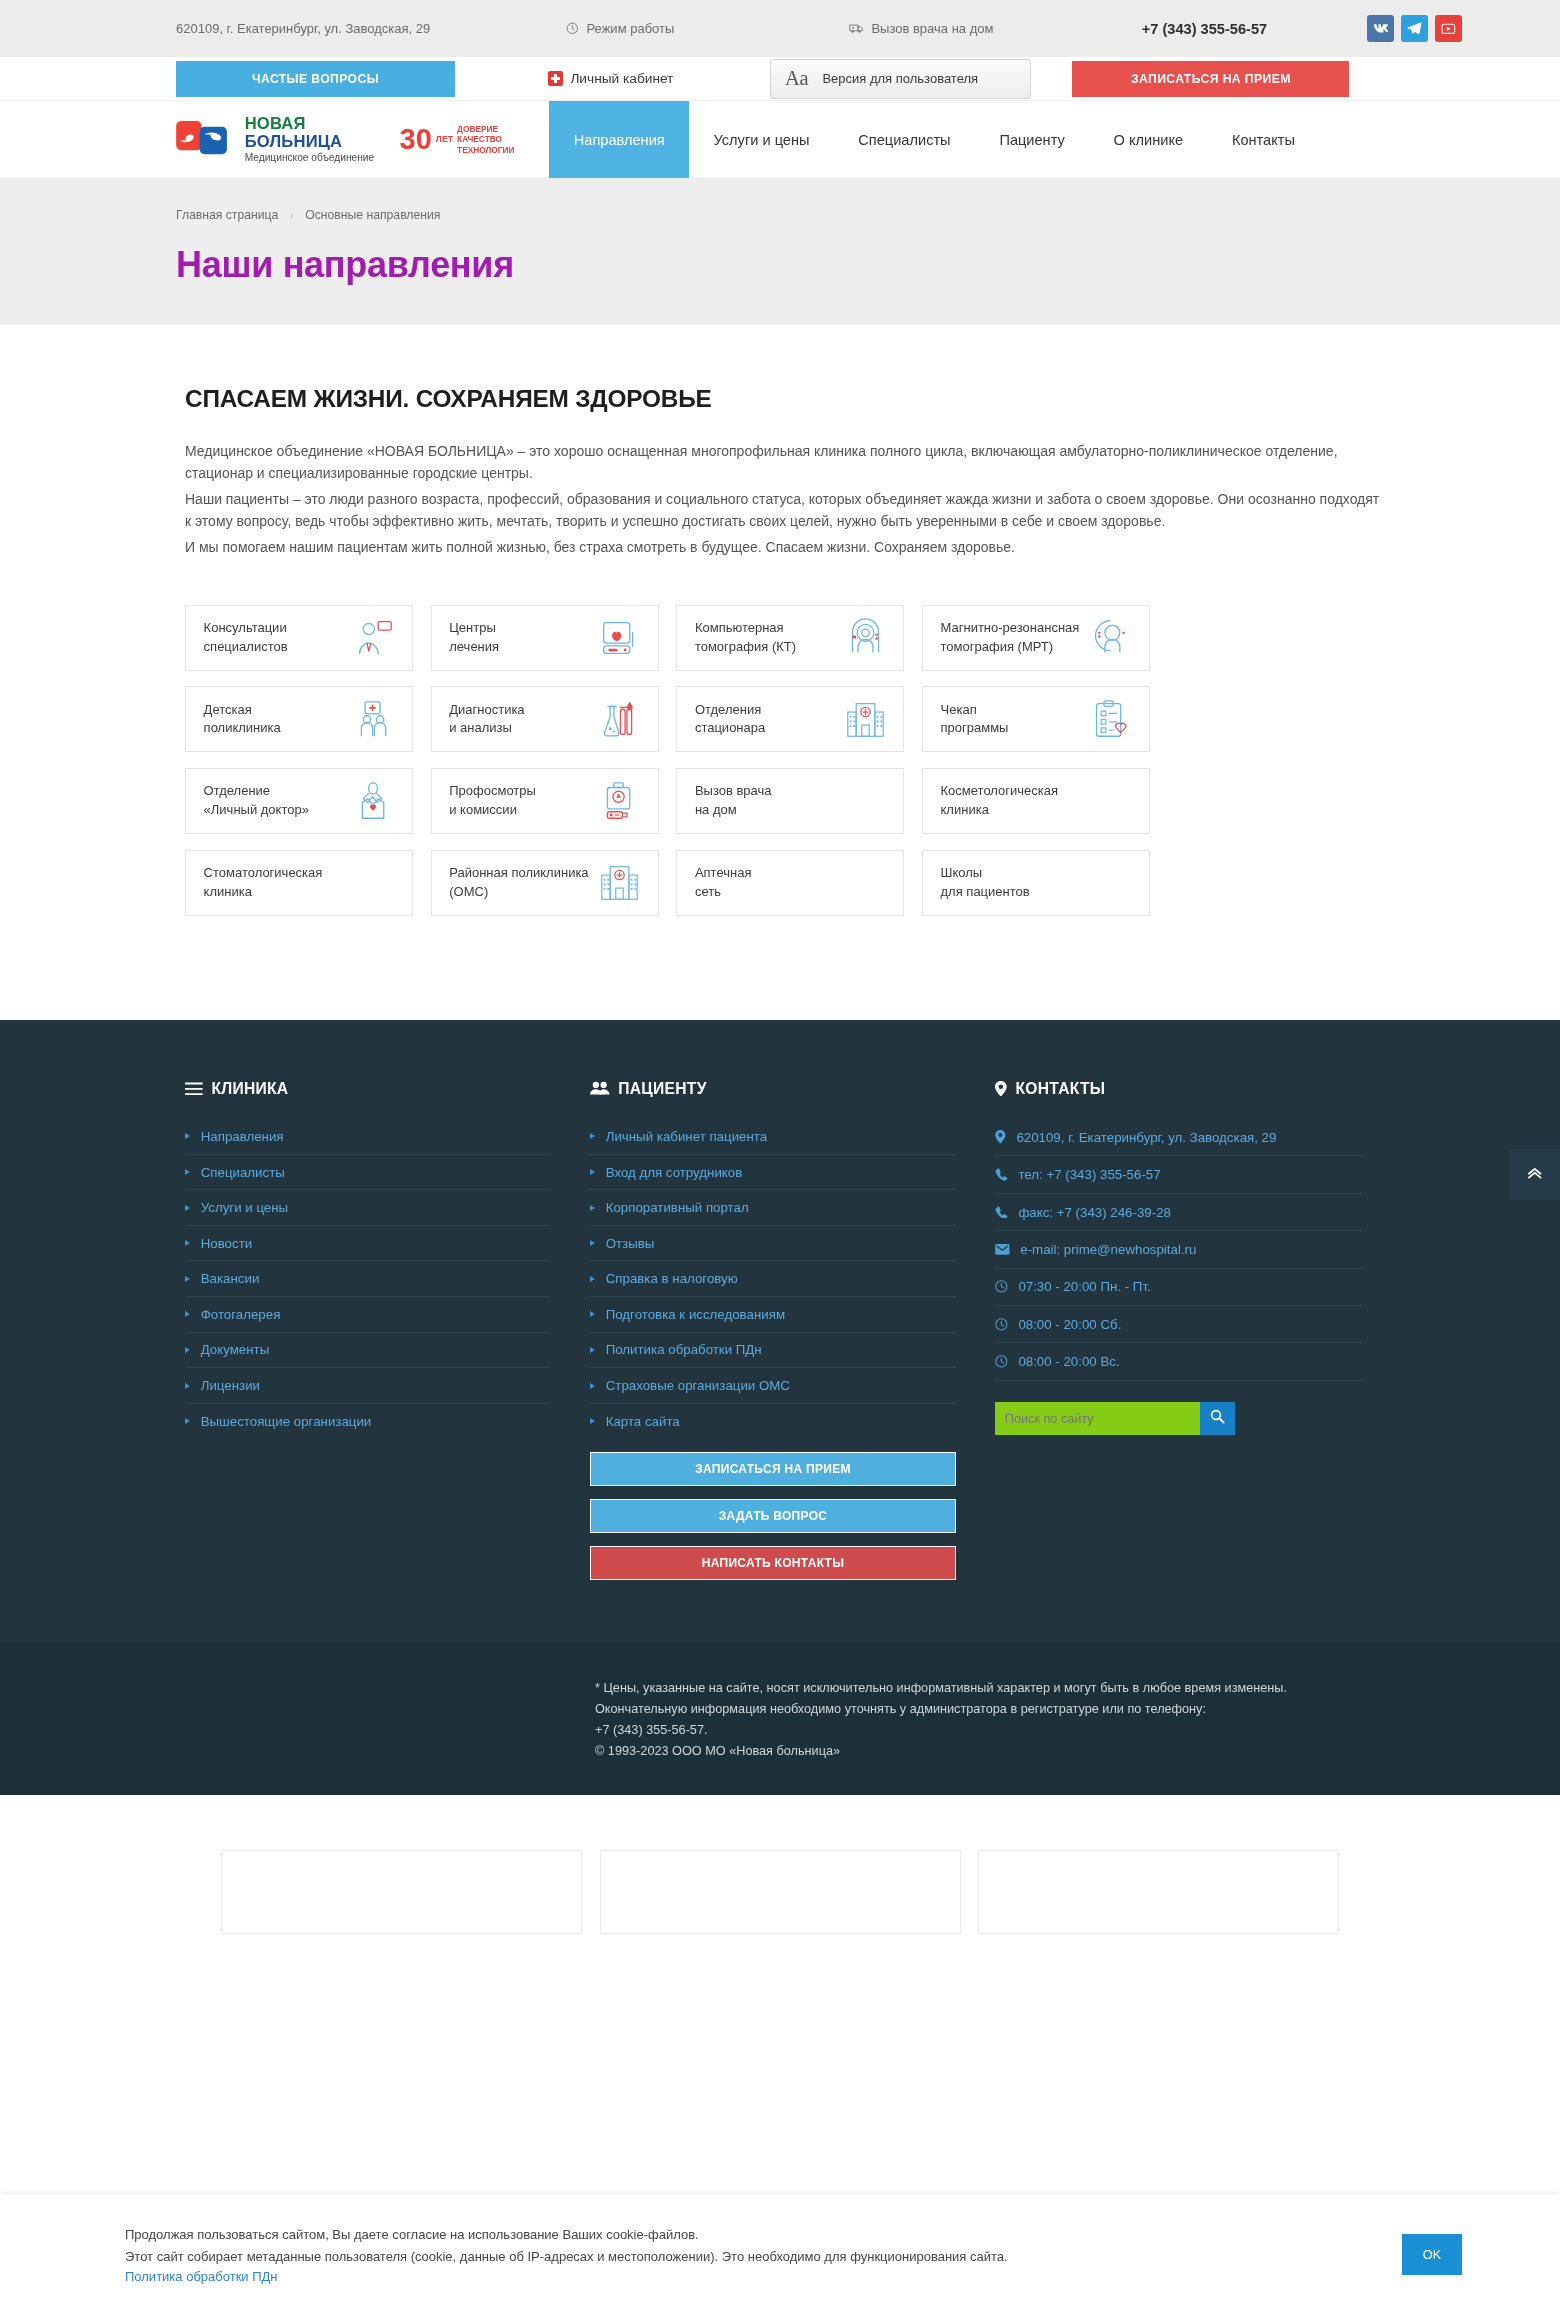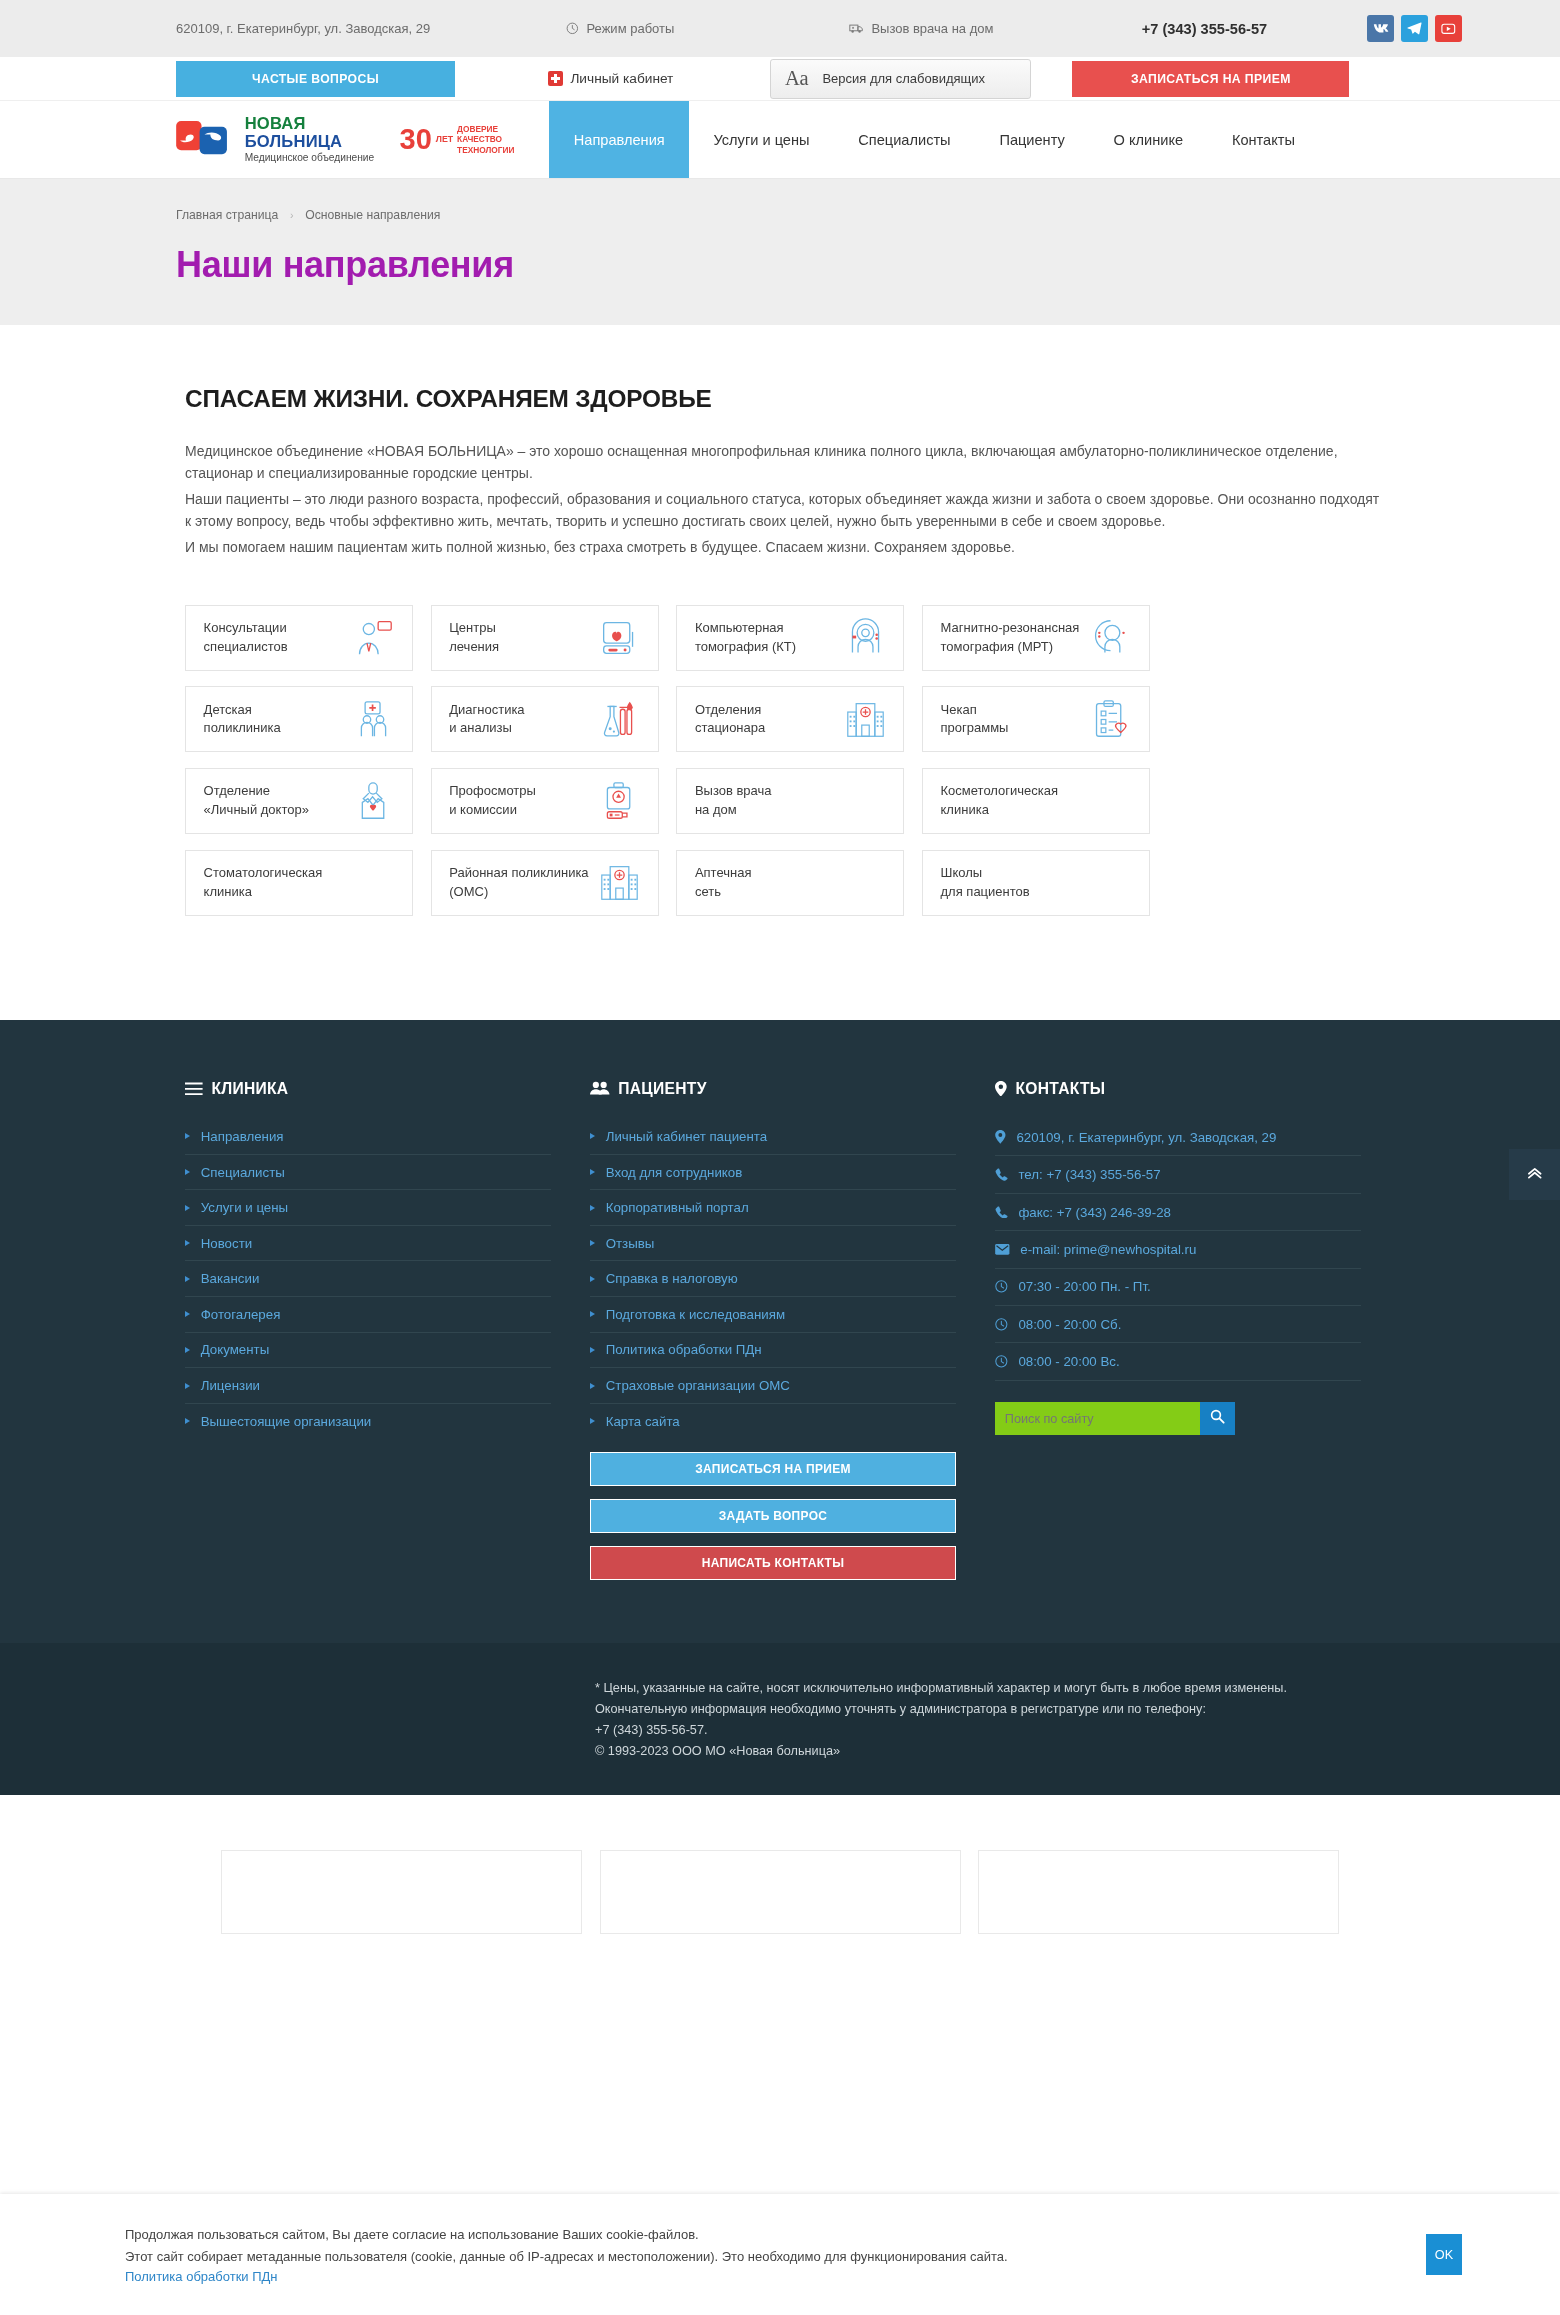--- a/index.html
+++ b/index.html
@@ -223,21 +223,21 @@
   .cookie {
     position: absolute; left: 0; bottom: 0; width: 1560px;
     background: #fff; box-shadow: 0 -1px 3.9px rgba(0,0,0,.10);
     padding: 25px 98px 25px 125px;
     display: flex; align-items: center; z-index: 20;
     min-height: 121px;
   }
   .cookie-text p { font-size: 13px; color: #444; line-height: 1.62; }
   .cookie-link { color: #2e86c8; font-size: 13px; text-decoration: none; cursor: pointer; }
   .cookie-ok {
-    margin-left: auto; width: 36px; height: 41px; background: #1a8fd4;
+    margin-left: auto; width: 60px; height: 41px; background: #1a8fd4;
     color: #fff; font-size: 12.7px; display: flex; align-items: center;
     justify-content: center; cursor: pointer; border: none;
     font-family:"Liberation Sans",sans-serif;
   }
 </style>
 </head>
 <body>
 
 <div class="page">
 
@@ -290,21 +290,21 @@
   </div>
 
   <div class="actionbar">
     <button class="btn-faq">ЧАСТЫЕ ВОПРОСЫ</button>
     <div class="lk">
       <span class="lk-ico"></span>
       <span>Личный кабинет</span>
     </div>
     <div class="vision">
       <span class="aa">Аа</span>
-      <span class="vtext">Версия для слабовидящих</span>
+      <span class="vtext">Версия для пользователя</span>
     </div>
     <button class="btn-appoint-top">ЗАПИСАТЬСЯ НА ПРИЕМ</button>
   </div>
 
   <div class="header">
     <div class="logo-wrap">
       <span class="logo-mark">
         <svg width="55" height="41" viewBox="0 0 56 42">
           <rect x="0" y="2" width="26" height="30" rx="5" fill="#ef4136"></rect>
           <path d="M4 22c3 3 10 2 13-1 2-2 1-5-2-5-4 0-6 3-5 6" fill="#fff"></path>

